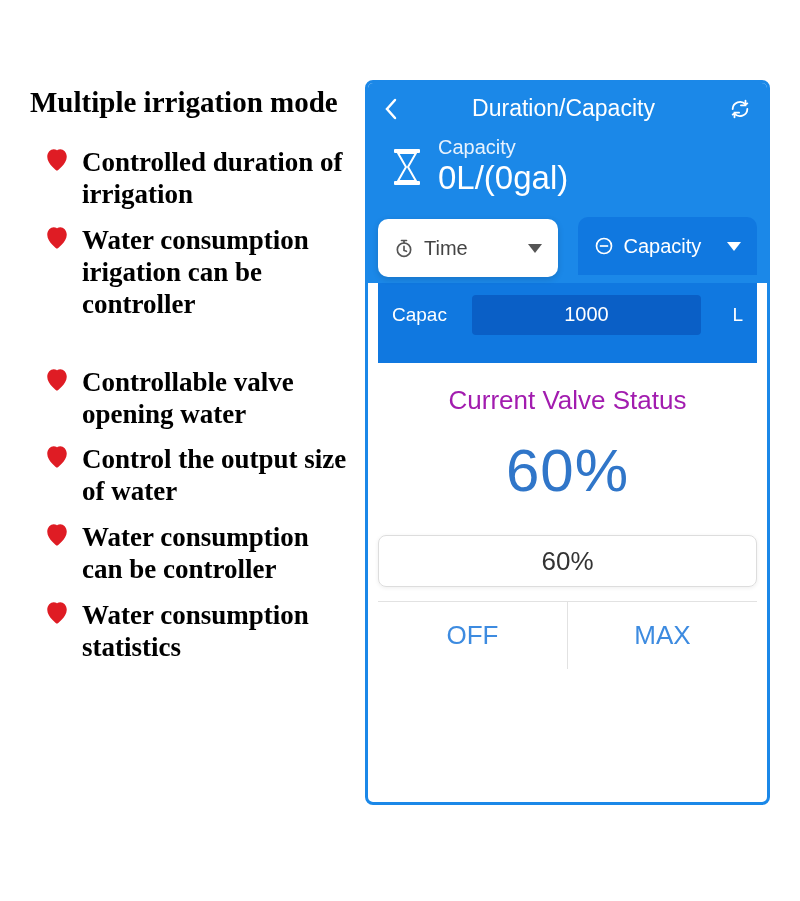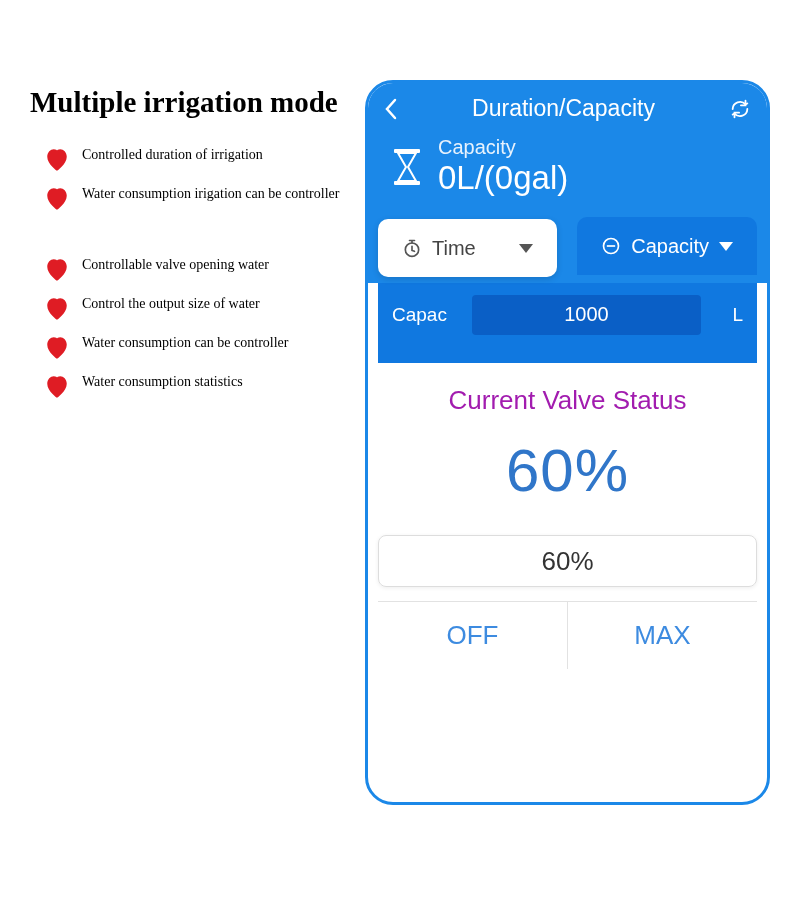--- a/index.html
+++ b/index.html
@@ -41,33 +41,33 @@
     margin-left: 14px;
   }
   .bullet.big-gap { margin-bottom: 46px; }
   .heart {
     flex: 0 0 26px;
     width: 26px;
     height: 24px;
     margin-top: 1px;
   }
   .bullet-text {
-    font-size: 14px;
-    font-weight: normal;
+    font-size: 27px;
+    font-weight: bold;
     color: #000;
     line-height: 1.18;
   }
 
   
   .phone {
     flex: 0 0 405px;
     width: 405px;
     height: 725px;
     border: 3px solid #1b88e8;
-    border-radius: 28px;
+    border-radius: 8px;
     overflow: hidden;
     position: relative;
     font-family: -apple-system, 'Helvetica Neue', Arial, sans-serif;
     background: #fff;
   }
   .phone-header {
     background: #1b88e8;
     color: #fff;
     padding-top: 12px;
   }
@@ -97,21 +97,21 @@
     gap: 20px;
     padding: 0 10px 0 10px;
     background: #1b88e8;
   }
   .tab {
     flex: 1;
     height: 58px;
     border-radius: 10px 10px 0 0;
     display: flex;
     align-items: center;
-    padding: 0 24px;
+    padding: 0 16px;
     font-size: 20px;
     gap: 10px;
   }
   .tab-time {
     background: #fff;
     color: #444;
     box-shadow: 0 2px 6px rgba(0,0,0,.15);
     border-radius: 10px;
     margin-bottom: 6px;
     margin-top: 2px;

